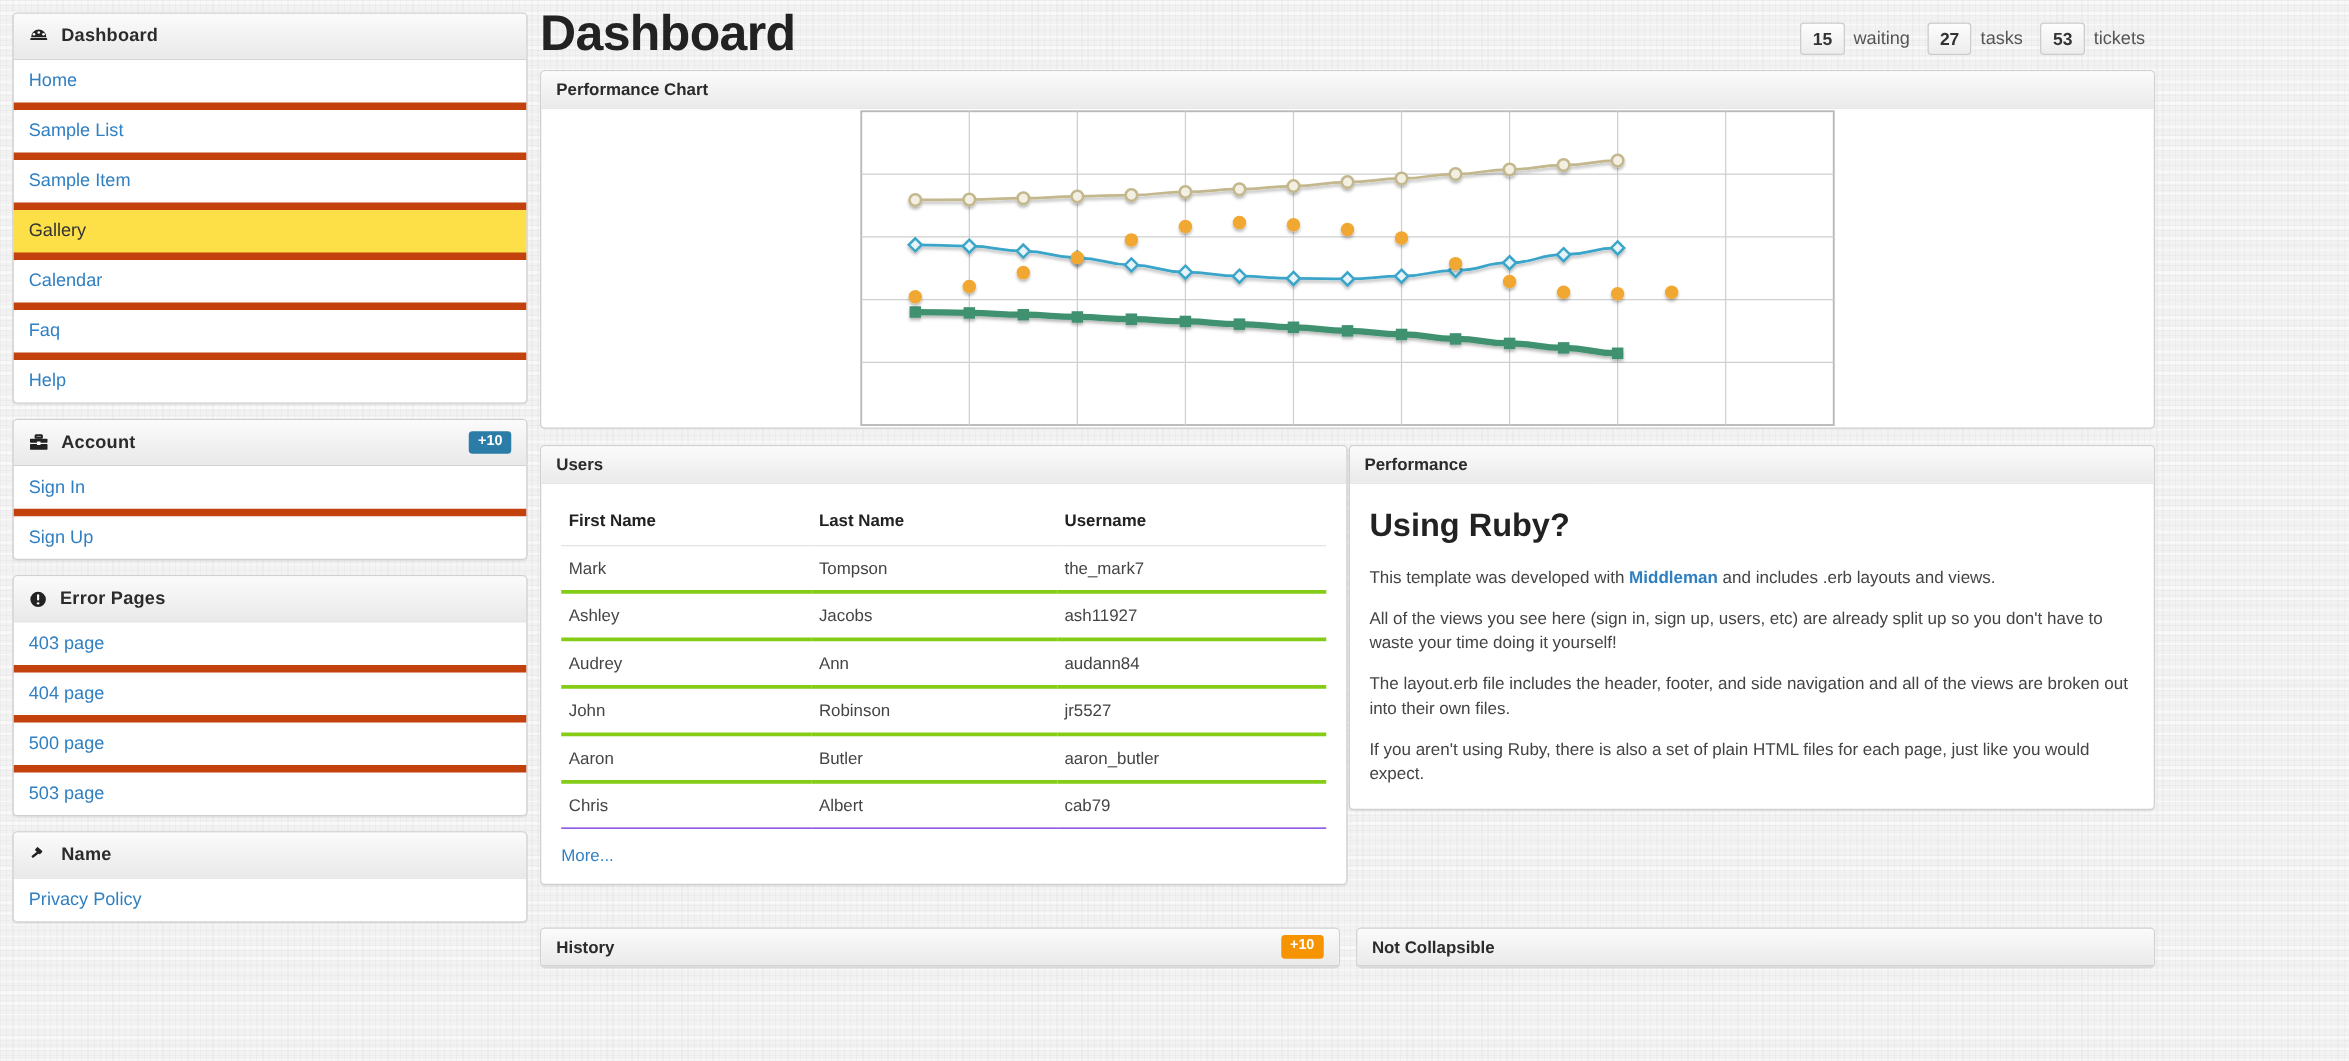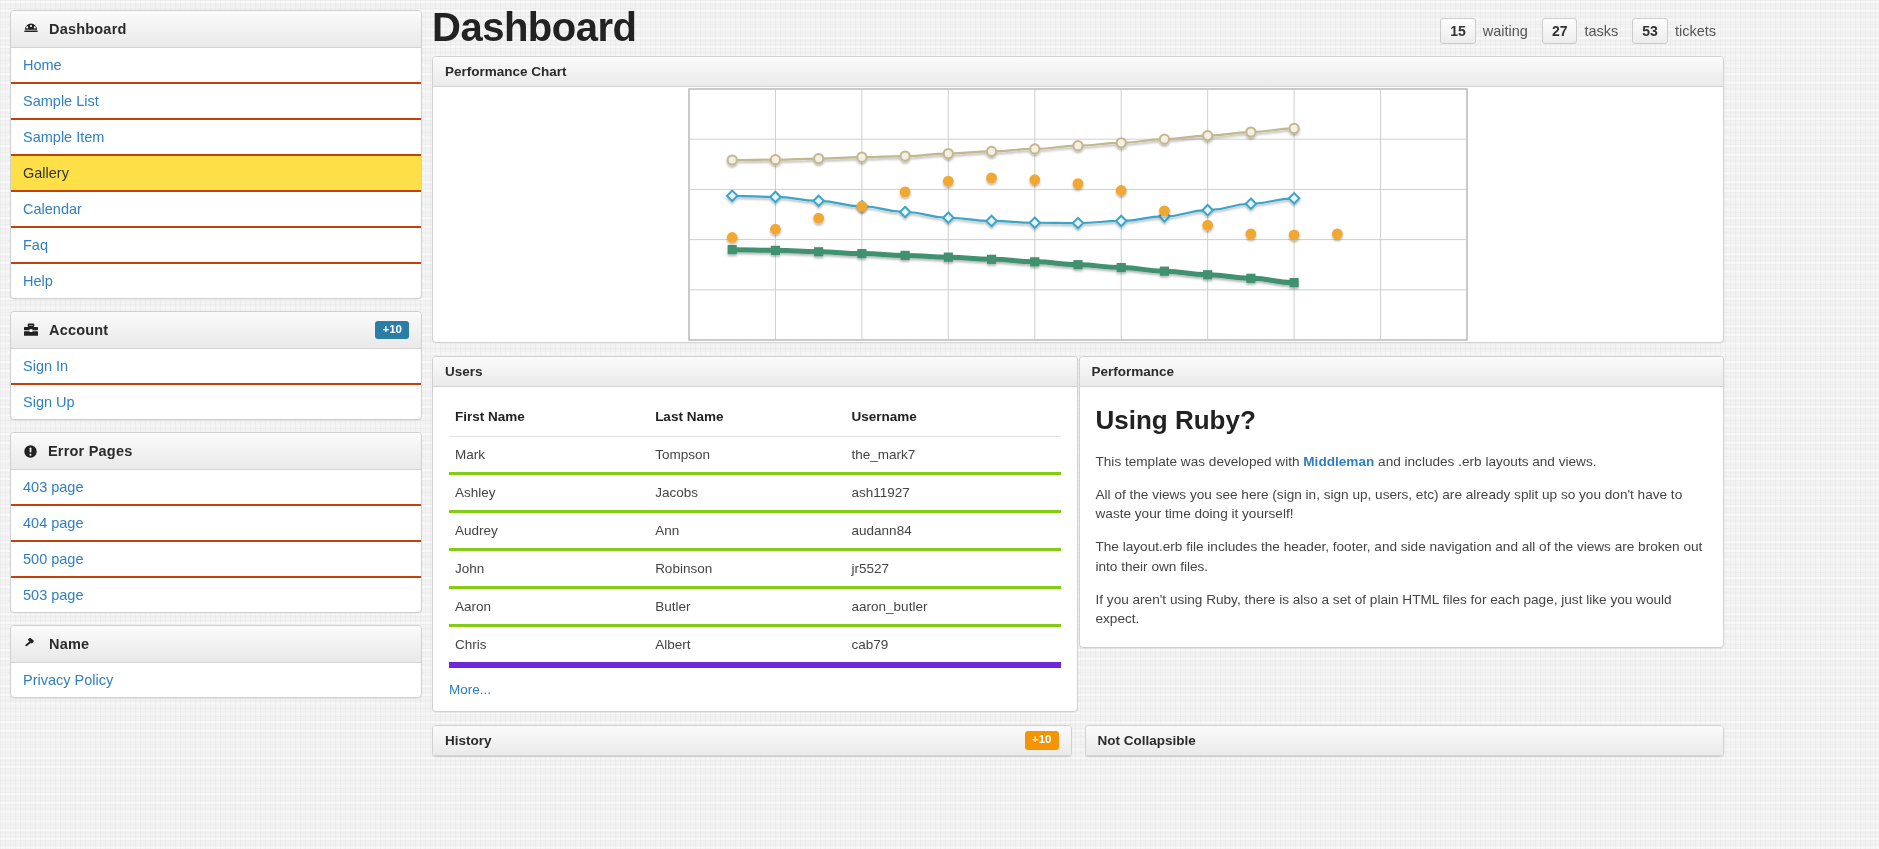--- a/index.html
+++ b/index.html
@@ -40,21 +40,21 @@
   .panel-head .htitle { letter-spacing: .2px; }
   .badge {
     margin-left: auto;
     color: #fff; font-size: 11.5px; font-weight: bold;
     padding: 3px 7px 4px; border-radius: 3px; line-height: 1;
   }
   .badge.blue { background: #2b7ca6; }
   .badge.orange { background: #f59400; }
 
   .navlist { list-style: none; margin: 0; padding: 0; }
-  .navlist li { border-bottom: 2px solid #c2410c; }
+  .navlist li { border-bottom: 6px solid #c2410c; }
   .navlist li:last-child { border-bottom: none; }
   .navlist a {
     display: block; padding: 9px 12px;
     color: #2f7fc1; text-decoration: none; font-size: 14.5px;
   }
   .navlist li.active { background: #fde047; }
   .navlist li.active a { color: #333; }
 
   
   .main { flex: 1; padding: 0 10px 0 0; min-width: 0; }
@@ -95,29 +95,29 @@
 
   table.users { width: 100%; border-collapse: collapse; }
   table.users th {
     text-align: left; font-size: 13.5px; font-weight: bold; color: #222;
     padding: 8px 6px 12px 6px; border-bottom: 1px solid #e2e2e2;
   }
   table.users td {
     padding: 10px 6px; font-size: 13.5px; color: #444;
     border-bottom: 3px solid #84cc16;
   }
-  table.users tr:last-child td { border-bottom: 6px solid #6d28d9; }
+  table.users tr:last-child td { border-bottom: 1px solid #6d28d9; }
   .more-link { display:inline-block; margin-top: 14px; color: #2f7fc1; text-decoration: none; font-size: 13.5px; }
 
   .rb-title { font-size: 26px; font-weight: bold; color: #222; margin: 4px 0 16px 0; }
   .rb-p { font-size: 13.6px; line-height: 1.45; color: #444; margin: 0 0 13px 0; }
   .rb-p:last-child { margin-bottom: 4px; }
   .rb-p a { color: #2f7fc1; text-decoration: none; font-weight: bold; }
 
-  .bottom-row { display: flex; gap: 13px; }
+  .bottom-row { display: flex; gap: 13px; margin-top: 21px; }
 </style>
 </head>
 <body>
 
 <div class="page">
 
   <aside class="sidebar">
 
     <section class="panel">
       <div class="panel-head">

